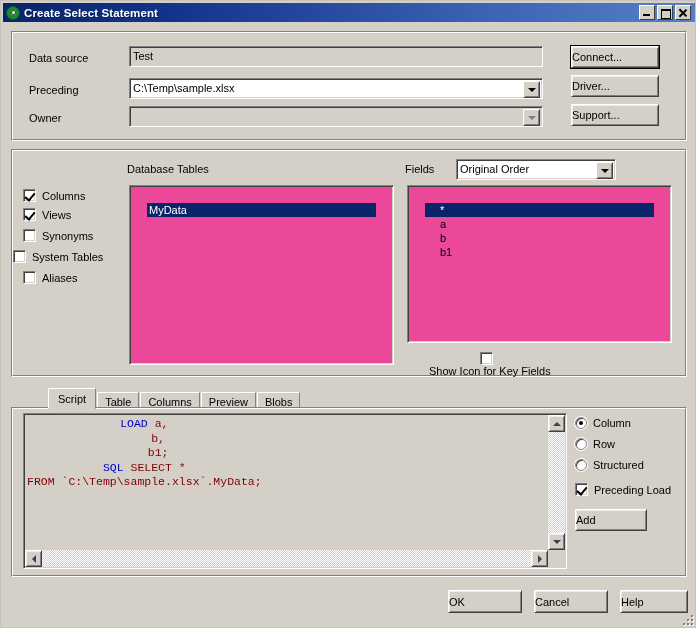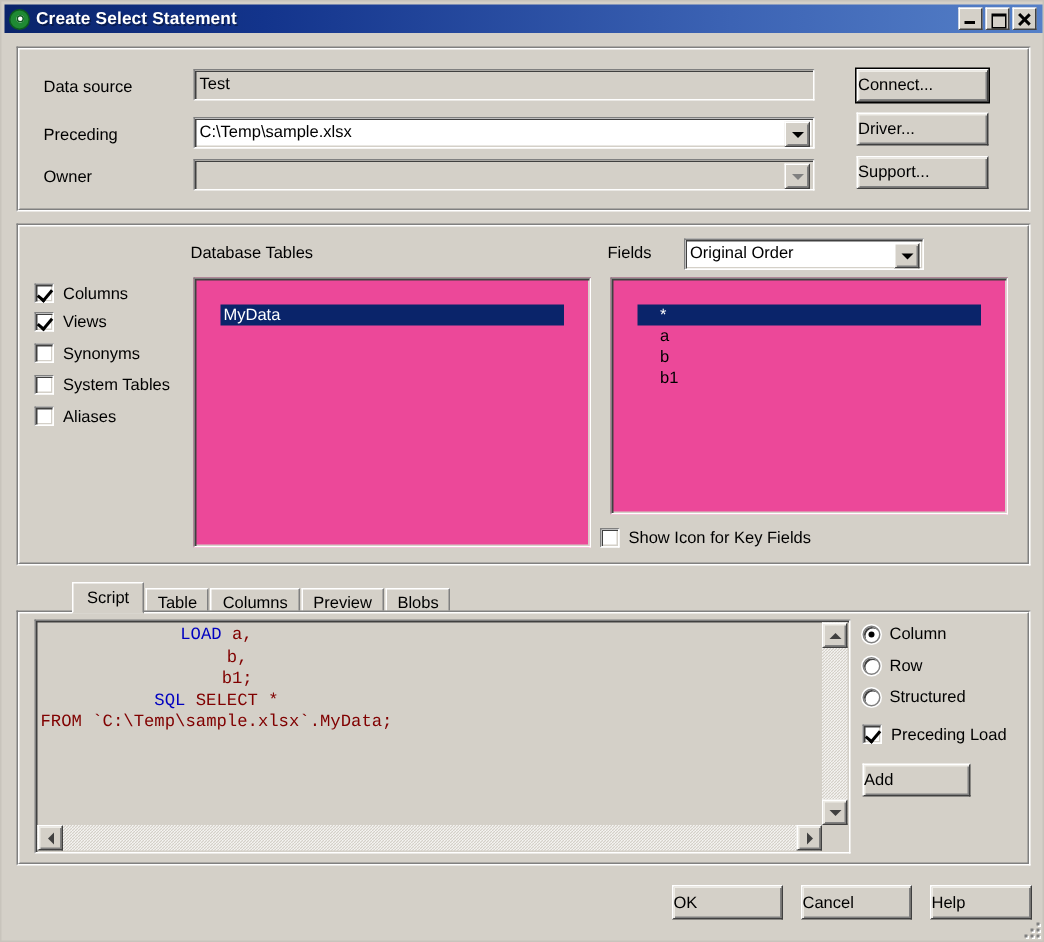--- a/index.html
+++ b/index.html
@@ -308,21 +308,21 @@
     <span>Columns</span>
   </div>
   <div class="chk" style="left:22px; top:207px;">
     <span class="box checked"></span>
     <span>Views</span>
   </div>
   <div class="chk" style="left:22px; top:228px;">
     <span class="box"></span>
     <span>Synonyms</span>
   </div>
-  <div class="chk" style="left:22px; top:249px;justify-content:space-between;">
+  <div class="chk" style="left:12px; top:249px;justify-content:space-between;">
     <span class="box"></span>
     <span>System Tables</span>
   </div>
   <div class="chk" style="left:22px; top:270px;">
     <span class="box"></span>
     <span>Aliases</span>
   </div>
 
   <div class="lbl" style="left:126px; top:162px;">Database Tables</div>
   <div class="listbox" style="left:128px; top:184px; width:265px; height:180px;">
@@ -335,21 +335,21 @@
     <span class="combo-arrow"></span>
   </div>
 
   <div class="listbox" style="left:406px; top:184px; width:265px; height:158px;">
     <div class="litem sel indent">*</div>
     <div class="litem indent">a</div>
     <div class="litem indent">b</div>
     <div class="litem indent">b1</div>
   </div>
 
-  <div class="chk" style="left:399px; top:351px;">
+  <div class="chk" style="left:428px; top:351px;flex-direction:column;">
     <span class="box"></span>
     <span>Show Icon for Key Fields</span>
   </div>
 
   <div class="tabstrip" style="left:12px; top:385px; height:23px;padding-left:35px;">
     <div class="tab active"><span>Script</span></div>
     <div class="tab"><span>Table</span></div>
     <div class="tab"><span>Columns</span></div>
     <div class="tab"><span>Preview</span></div>
     <div class="tab"><span>Blobs</span></div>

